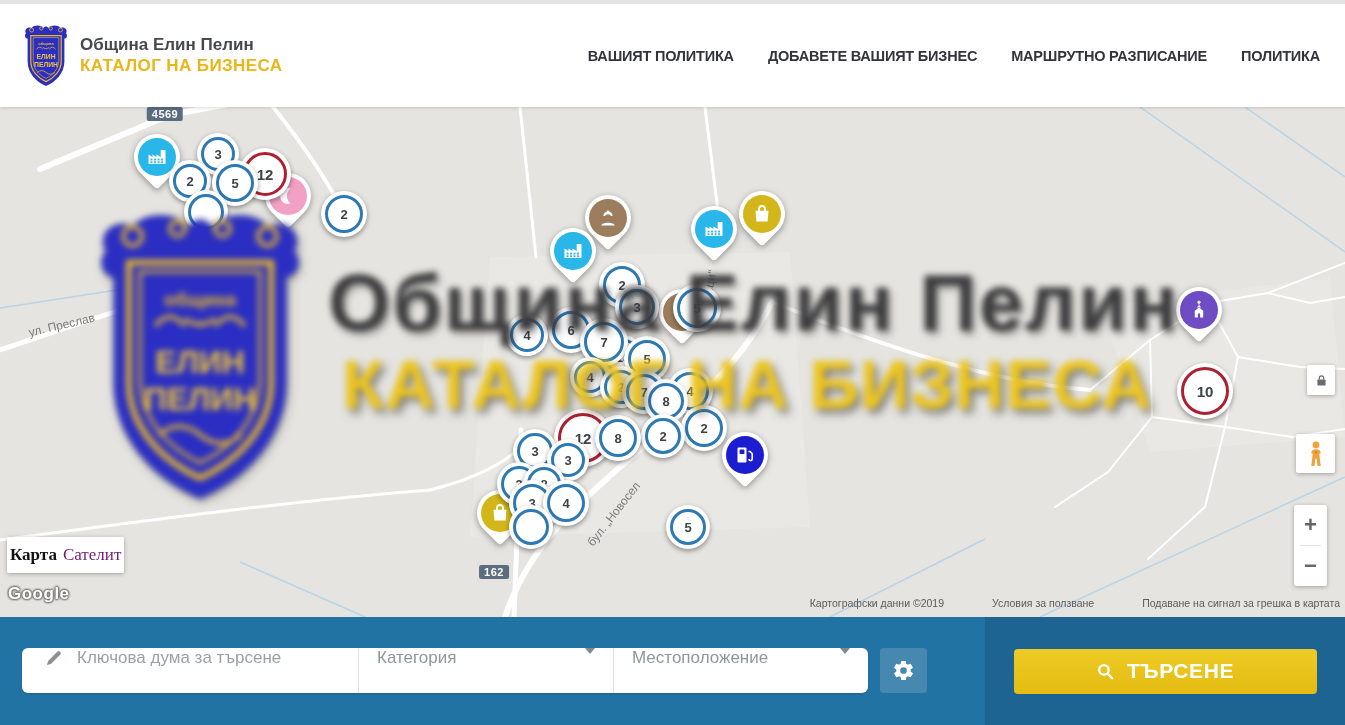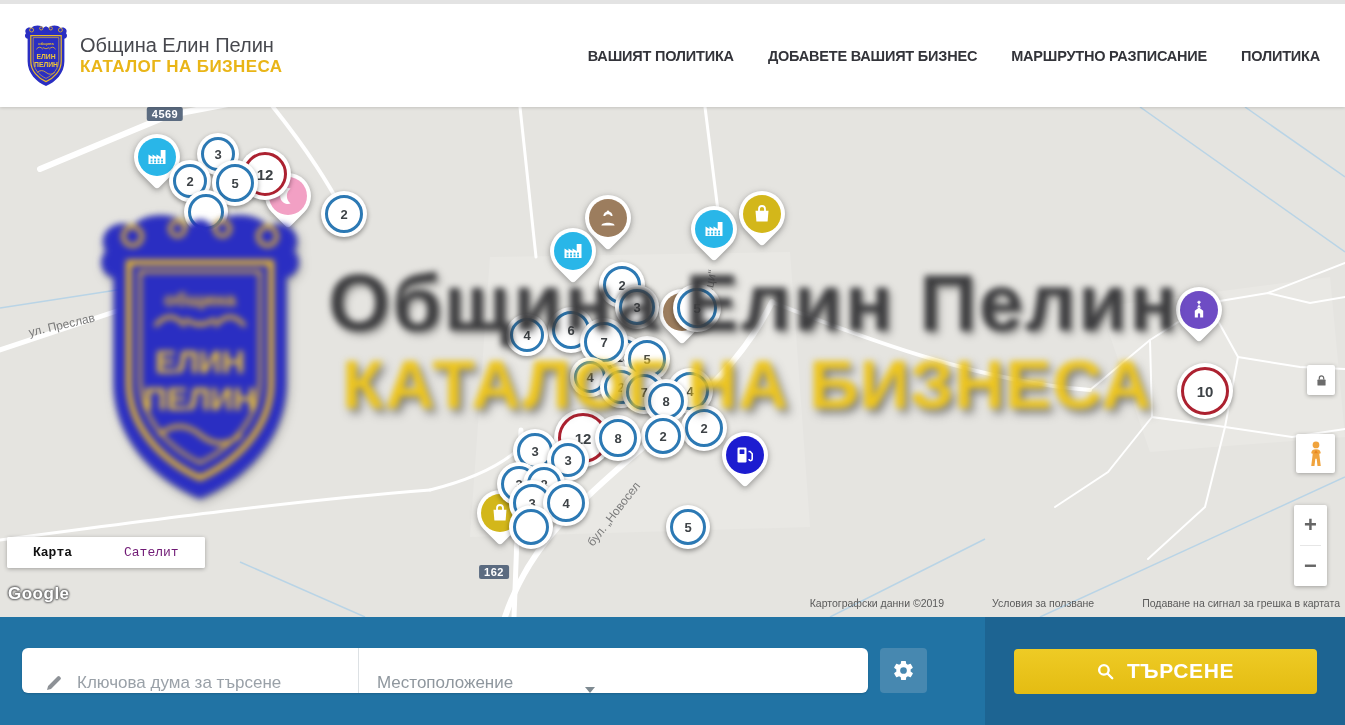--- a/index.html
+++ b/index.html
@@ -7,21 +7,21 @@
   .page { position:relative; width:1345px; height:725px; overflow:hidden; background:#fff; }
 
   
   .topstrip { position:absolute; top:0; left:0; width:100%; height:4px; background:#e3e3e3; z-index:40; }
   header { position:absolute; top:4px; left:0; right:0; height:103px; background:#fff;
            display:flex; align-items:center; justify-content:space-between;
            padding:0 25px 0 22px; box-shadow:0 1px 3px rgba(0,0,0,.15); z-index:30; }
   .logo { display:flex; align-items:center; gap:10px; cursor:pointer; }
   .logo-shield { width:48px; height:66px; }
   .logo-text { display:flex; flex-direction:column; line-height:1.2; }
-  .logo-title { font-size:20px; font-weight:normal; color:#47484e; }
+  .logo-title { font-size:17px; font-weight:bold; color:#47484e; }
   .logo-subtitle { font-size:17px; font-weight:bold; color:#e9b517; letter-spacing:.4px; }
   nav { display:flex; gap:34px; }
   .nav-item { font-size:14.5px; font-weight:bold; color:#33343a; letter-spacing:-.2px;
               cursor:pointer; text-decoration:none; white-space:nowrap; }
 
   
   .map { position:absolute; top:107px; left:0; width:1345px; height:510px; background:#e5e4e0; overflow:hidden; }
   .roads-svg { position:absolute; top:0; left:0; width:1345px; height:510px; }
   .street-label { position:absolute; font-size:12px; color:#7b7b7b; white-space:nowrap; z-index:1; }
   .road-badge { position:absolute; background:#5b6b80; color:#fff; font-size:11px; font-weight:bold;
@@ -49,21 +49,21 @@
   .wm-title { position:absolute; left:328px; top:150px; font-size:80px; font-weight:bold; color:#3d3d3f;
               letter-spacing:2px; white-space:nowrap; filter:blur(3px);
               text-shadow:3px 4px 5px rgba(0,0,0,.35); }
   .wm-subtitle { position:absolute; left:342px; top:238px; font-size:69px; font-weight:bold; color:#edc51e;
                  letter-spacing:1px; white-space:nowrap; filter:blur(3px);
                  text-shadow:4px 5px 7px rgba(50,50,50,.65); }
 
   
   .maptype { position:absolute; left:7px; top:430px; display:flex; box-shadow:0 1px 4px rgba(0,0,0,.3);
              border-radius:2px; overflow:hidden; z-index:10; background:#fff; }
-  .maptype button { border:none; background:#fff; font-size:13px; padding:8px 26px; cursor:pointer; font-family:Liberation Mono, monospace; }
+  .maptype button { border:none; background:#fff; font-size:17px; padding:8px 3px; cursor:pointer; font-family:Liberation Serif, serif; }
   .mt-map { font-weight:bold; color:#111; }
   .mt-sat { color:#701a75; border-left:1px solid #e8e8e8; }
   .glogo { position:absolute; left:8px; top:477px; font-size:17px; font-weight:bold; color:#fff; z-index:10;
            letter-spacing:.5px; cursor:pointer;
            text-shadow:0 0 2px #777, 0 1px 2px #777, 1px 0 2px #777, -1px 0 2px #777, 0 -1px 2px #777; }
   .attrib { position:absolute; right:5px; top:490px; display:flex; gap:16px; font-size:10.5px; color:#5a5a5a; z-index:10; }
   .attrib a { color:#5a5a5a; text-decoration:none; cursor:pointer;margin-left:32px; }
   .lockbtn { position:absolute; left:1307px; top:258px; width:28px; height:30px; background:#fff; border:none;
              border-radius:2px; box-shadow:0 1px 4px rgba(0,0,0,.3); display:flex; align-items:center;
              justify-content:center; cursor:pointer; z-index:10; }
@@ -75,21 +75,21 @@
   .zoomctl button { border:none; background:none; font-size:22px; font-weight:bold; color:#666;
                     width:100%; height:40px; cursor:pointer; font-family:inherit; line-height:40px; }
   .zdiv { width:21px; height:1px; background:#e6e6e6; }
 
   
   .searchbar { position:absolute; top:617px; left:0; width:1345px; height:108px; background:#2173a4; }
   .sb-right { position:absolute; right:0; top:0; width:360px; height:108px; background:#1d6492;
               display:flex; align-items:center; justify-content:center; }
   .input-group { position:absolute; left:22px; top:31px; width:846px; height:45px; background:#fff;
                  border-radius:6px; display:flex; box-shadow:0 1px 2px rgba(0,0,0,.15); }
-  .seg { display:flex; align-items:flex-end; }
+  .seg { display:flex; align-items:flex-start; }
   .seg-keyword { width:336px; padding:0 10px 0 22px; gap:13px; }
   .seg-keyword svg { width:20px; height:20px; flex:none; }
   .seg-keyword input { border:none; outline:none; flex:1; font-size:17px; font-family:inherit; color:#333; min-width:0; background:none; }
   .seg-keyword input::placeholder { color:#9aa1a8; }
   .seg-cat, .seg-loc { width:255px; border-left:1px solid #dde1e4; padding:0 18px;
                        justify-content:space-between; cursor:pointer; font-size:17px; color:#8f979e; }
   .caret { width:0; height:0; border-left:5px solid transparent; border-right:5px solid transparent;
            border-top:6px solid #7e8a91; }
   .gearbtn { position:absolute; left:880px; top:31px; width:47px; height:45px; background:#4788b0; border:none;
              border-radius:4px; display:flex; align-items:center; justify-content:center; cursor:pointer; }
@@ -454,20 +454,24 @@
   </div>
 
   <div class="searchbar">
     <div class="input-group">
       <div class="seg seg-keyword">
         <svg viewBox="0 0 24 24">
           <path fill="#8d9196" d="M3.6 20.4l1.3-4.8L16.2 4.3a1.9 1.9 0 012.7 0l.8.8a1.9 1.9 0 010 2.7L8.4 19.1l-4.8 1.3zM15.1 6.5l2.4 2.4"></path>
         </svg>
         <input type="text" placeholder="Ключова дума за търсене" style="">
       </div>
+      <div class="seg seg-cat">
+        <span>Категория</span>
+        <span class="caret"></span>
+      </div>
       <div class="seg seg-loc">
         <span>Местоположение</span>
         <span class="caret"></span>
       </div>
     </div>
 
     <button class="gearbtn">
       <svg viewBox="0 0 24 24">
         <path fill="#fff" d="M19.4 13c.04-.33.06-.66.06-1s-.02-.67-.06-1l2.1-1.64a.5.5 0 00.12-.64l-2-3.46a.5.5 0 00-.6-.22l-2.48 1a7.3 7.3 0 00-1.72-1l-.38-2.62A.49.49 0 0014 2h-4a.49.49 0 00-.5.42l-.36 2.62a7.3 7.3 0 00-1.72 1l-2.48-1a.5.5 0 00-.6.22l-2 3.46a.5.5 0 00.12.64L4.56 11c-.04.33-.06.66-.06 1s.02.67.06 1l-2.1 1.64a.5.5 0 00-.12.64l2 3.46c.13.22.39.3.6.22l2.48-1a7.3 7.3 0 001.72 1l.36 2.62c.04.24.25.42.5.42h4c.25 0 .46-.18.5-.42l.38-2.62a7.3 7.3 0 001.72-1l2.48 1c.21.08.47 0 .6-.22l2-3.46a.5.5 0 00-.12-.64zM12 15.5A3.5 3.5 0 1115.5 12 3.5 3.5 0 0112 15.5z"></path>
       </svg>

